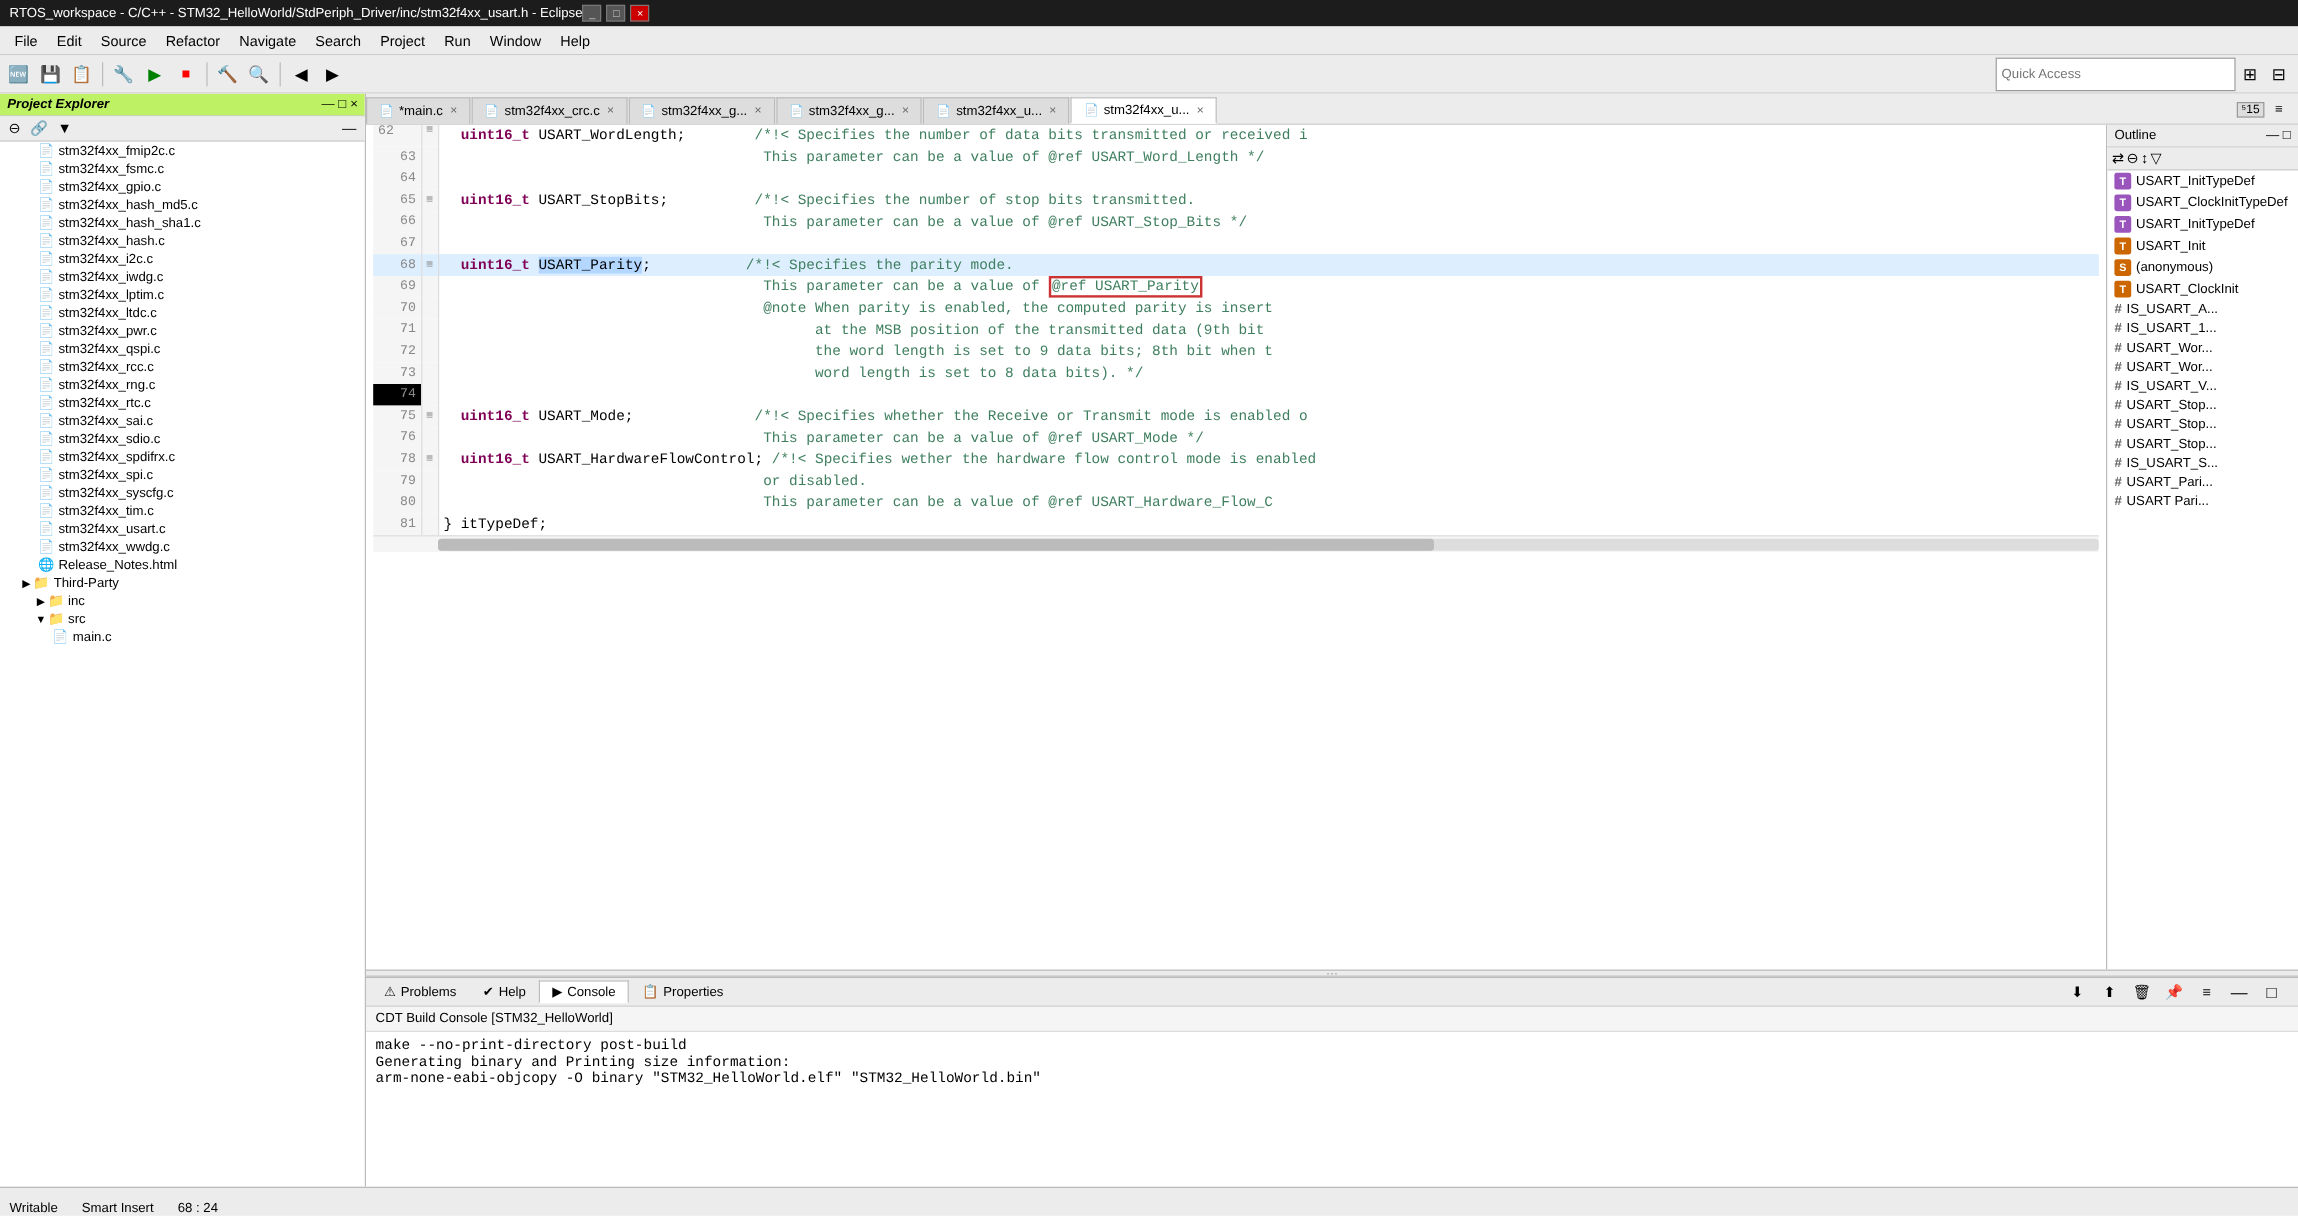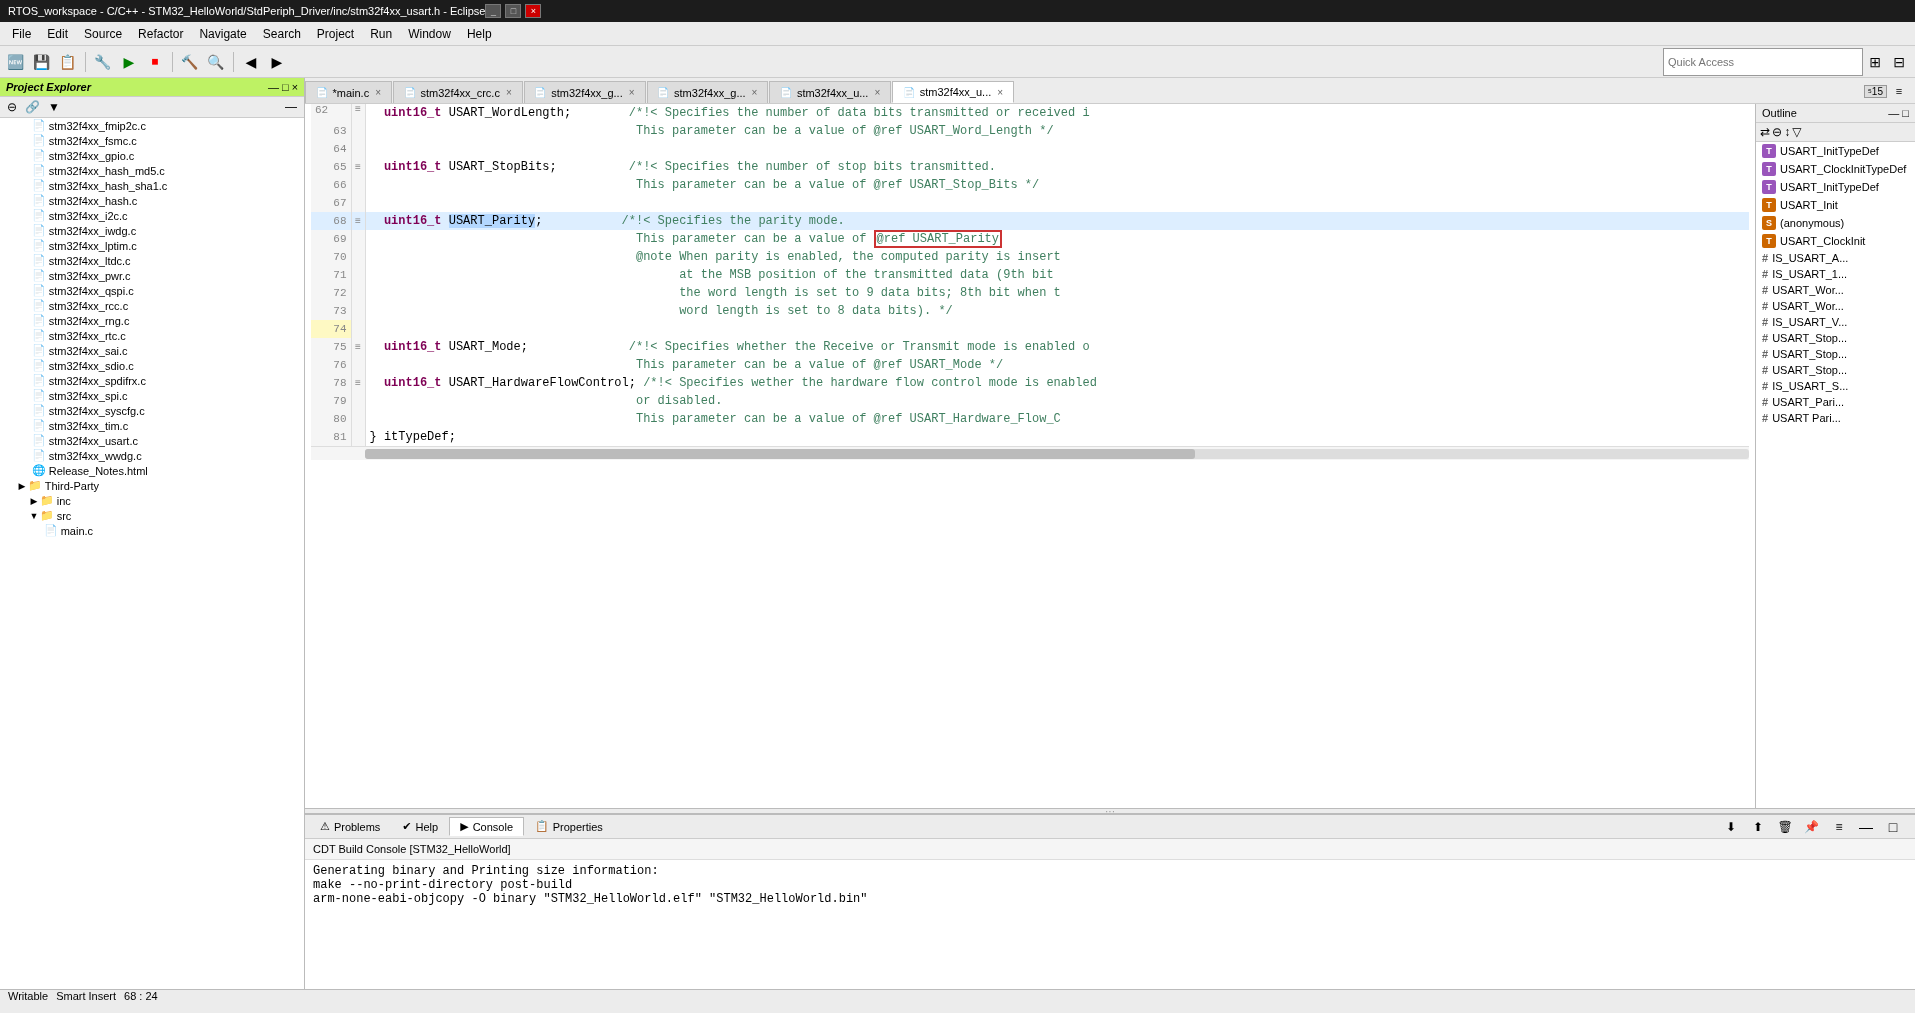--- a/index.html
+++ b/index.html
@@ -183,24 +183,24 @@
     }
     #console-title { padding: 4px 8px; font-size: 11px; background: #f5f5f5; border-bottom: 1px solid #ddd; }
     #console-content { flex: 1; overflow-y: auto; padding: 4px 8px; font-family: 'Courier New', monospace; font-size: 12px; background: #fff; }
 
     
     #status-bar {
       height: 24px;
       background: #ECECEC;
       border-top: 1px solid #bbb;
       display: flex;
-      align-items: flex-start;
+      align-items: flex-end;
       padding: 0 8px;
       font-size: 11px;
-      gap: 8px;
+      gap: 20px;
     }
 
     
     ::-webkit-scrollbar { width: 8px; height: 8px; }
     ::-webkit-scrollbar-track { background: #f1f1f1; }
     ::-webkit-scrollbar-thumb { background: #bbb; }
 
     .splitter-h {
       height: 6px;
       background: #ECECEC;
@@ -521,21 +521,21 @@
                   <td style="padding-left:4px;white-space:pre;font-family:'Courier New',monospace;font-size:12px;line-height:18px"><span style="color:#3f7f5f">                                           the word length is set to 9 data bits; 8th bit when t</span></td>
                 </tr>
 
                 <tr>
                   <td style="width:40px;text-align:right;color:#888;background:#f5f5f5;border-right:1px solid #ddd;padding:0 4px;font-size:11px;user-select:none">73</td>
                   <td style="width:14px;background:#f5f5f5;border-right:1px solid #ddd"></td>
                   <td style="padding-left:4px;white-space:pre;font-family:'Courier New',monospace;font-size:12px;line-height:18px"><span style="color:#3f7f5f">                                           word length is set to 8 data bits). */</span></td>
                 </tr>
 
                 <tr>
-                  <td style="width:40px;text-align:right;color:#888;background:#fef9c3;border-right:1px solid #ddd;padding:0 4px;font-size:11px;user-select:none">74</td>
+                  <td style="width:40px;text-align:right;color:#888;background:#000000;border-right:1px solid #ddd;padding:0 4px;font-size:11px;user-select:none">74</td>
                   <td style="width:14px;background:#f5f5f5;border-right:1px solid #ddd"></td>
                   <td style="padding-left:4px;white-space:pre;font-family:'Courier New',monospace;font-size:12px;line-height:18px"> </td>
                 </tr>
 
                 <tr>
                   <td style="width:40px;text-align:right;color:#888;background:#f5f5f5;border-right:1px solid #ddd;padding:0 4px;font-size:11px;user-select:none">75</td>
                   <td style="width:14px;background:#f5f5f5;color:#888;font-size:10px;border-right:1px solid #ddd;text-align:center">≡</td>
                   <td style="padding-left:4px;white-space:pre;font-family:'Courier New',monospace;font-size:12px;line-height:18px">  <span style="color:#7f0055;font-weight:bold">uint16_t</span> USART_Mode;<span style="color:#3f7f5f">              /*!&lt; Specifies whether the Receive or Transmit mode is enabled o</span></td>
                 </tr>
 
@@ -695,22 +695,22 @@
             <button class="tb-btn" style="font-size:12px">📌</button>
             <button class="tb-btn" style="font-size:12px">≡</button>
             <button class="tb-btn">—</button>
             <button class="tb-btn">□</button>
           </div>
         </div>
         <div id="console-title">
           <span>CDT Build Console [STM32_HelloWorld]</span>
         </div>
         <div id="console-content">
+          <div>make --no-print-directory post-build</div>
           <div>Generating binary and Printing size information:</div>
-          <div>make --no-print-directory post-build</div>
           <div>arm-none-eabi-objcopy -O binary "STM32_HelloWorld.elf" "STM32_HelloWorld.bin"</div>
         </div>
       </div>
     </div>
   </div>
 
   <div id="status-bar">
     <span>Writable</span>
     <span>Smart Insert</span>
     <span>68 : 24</span>

